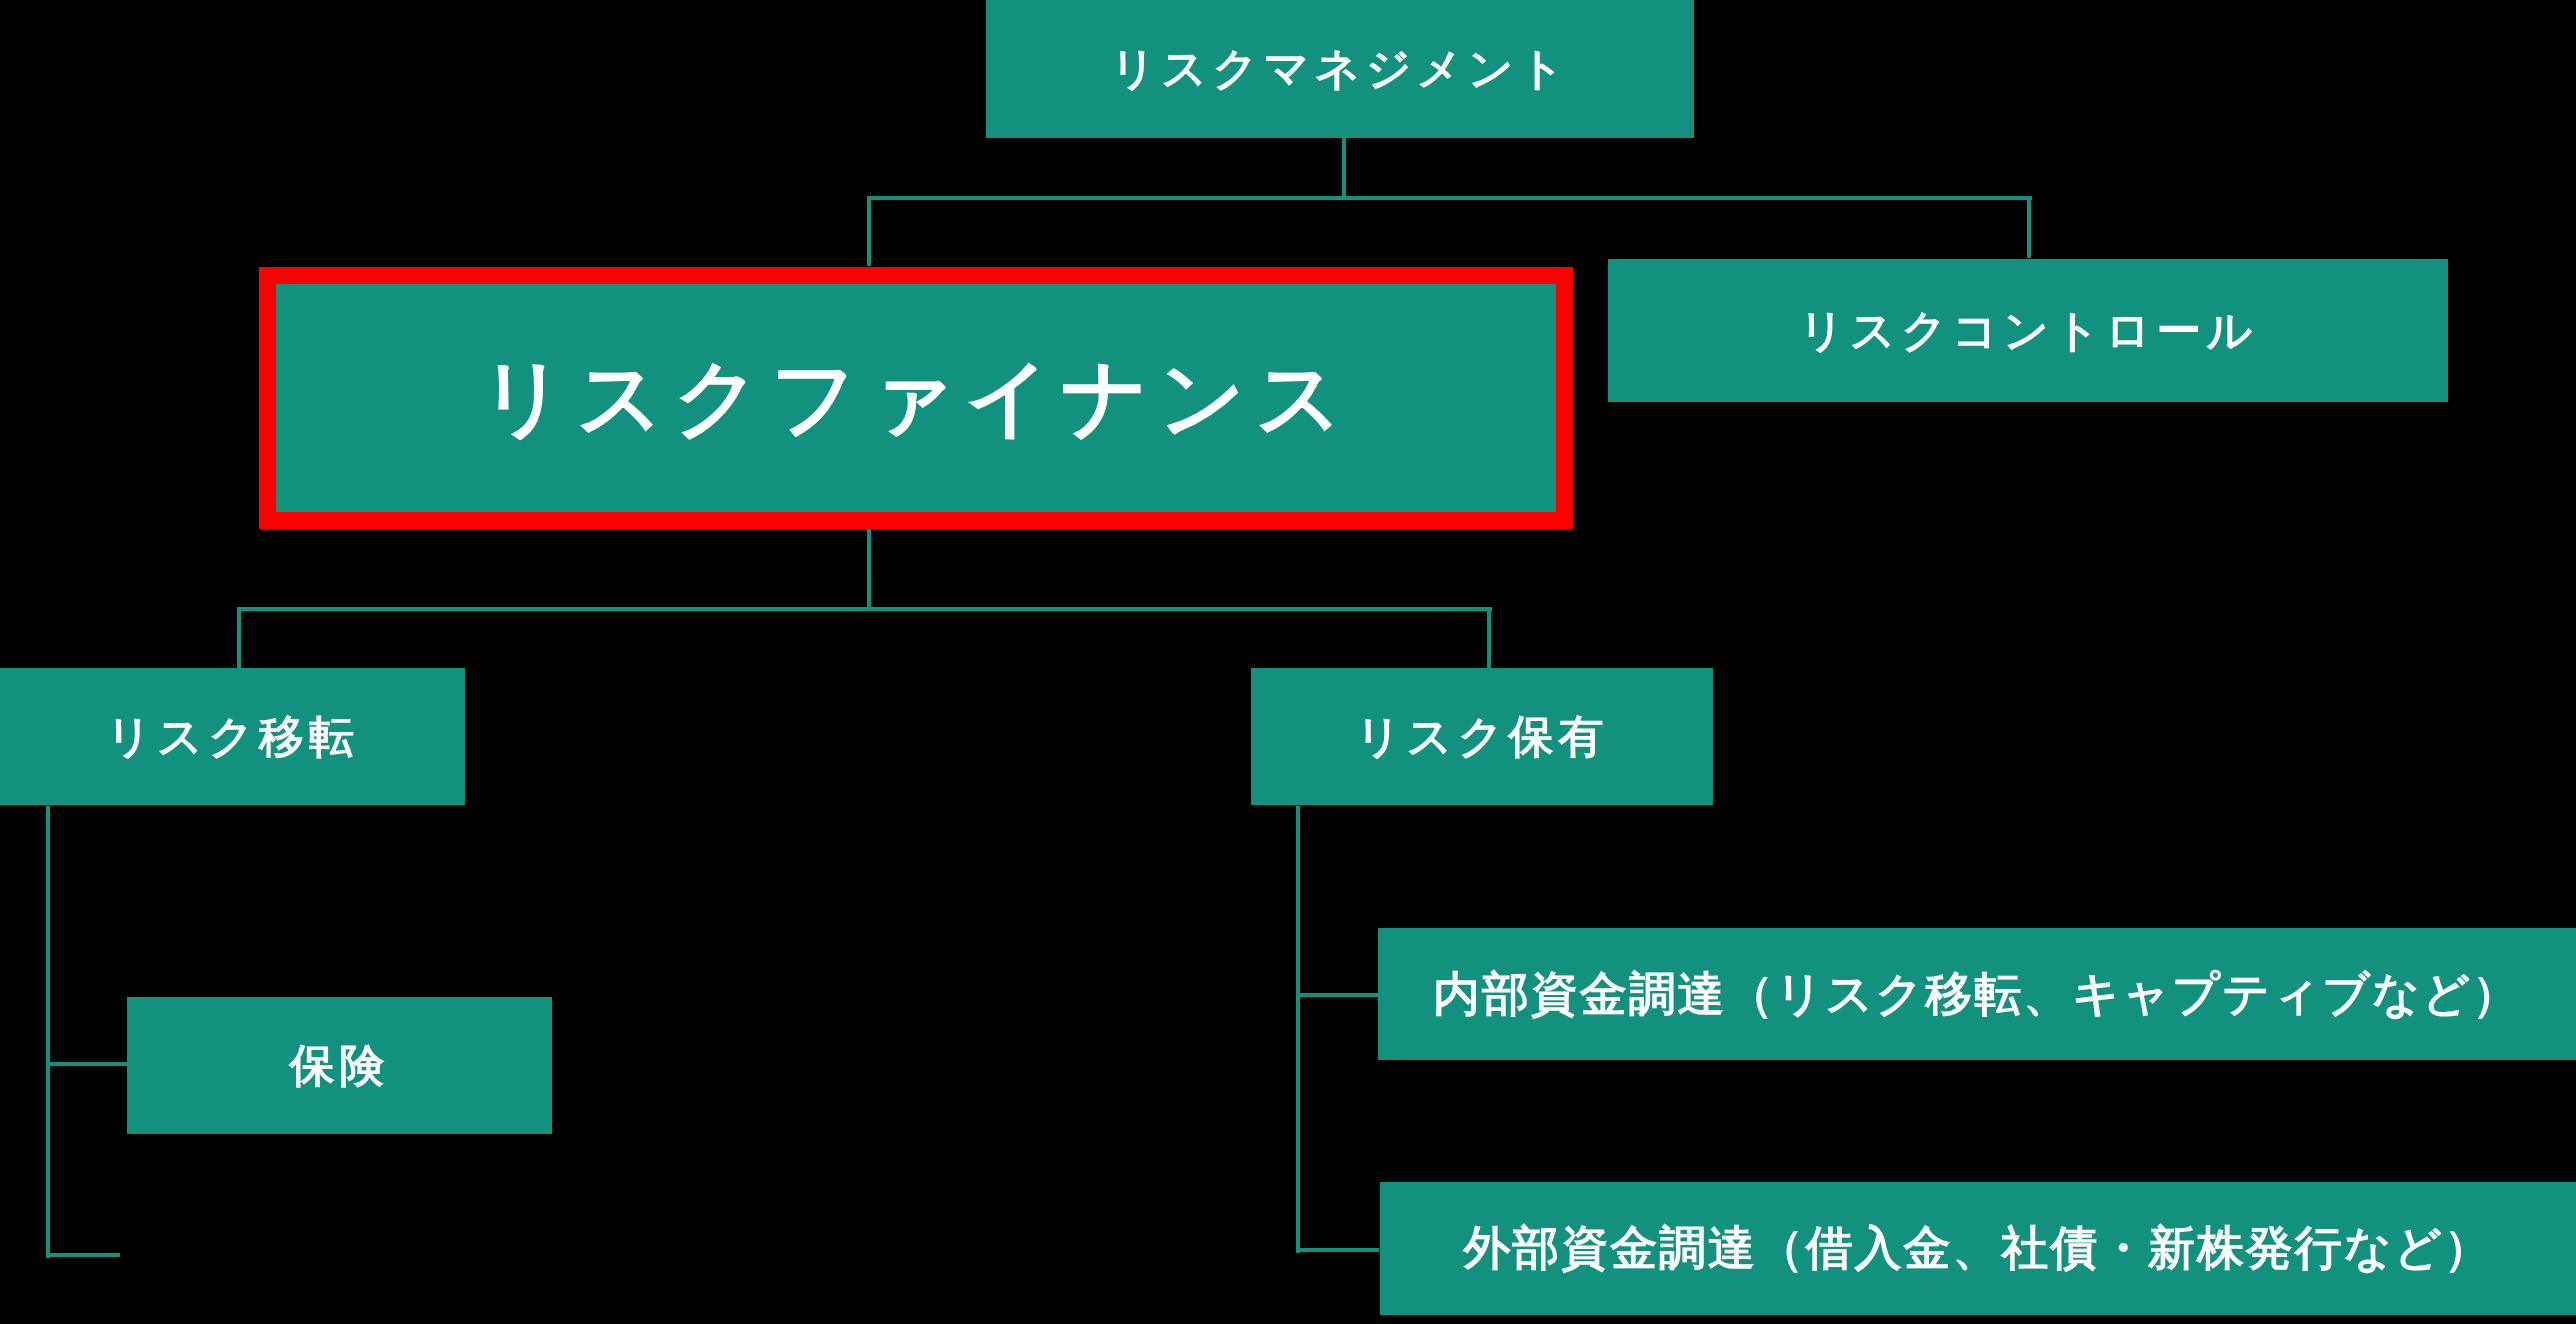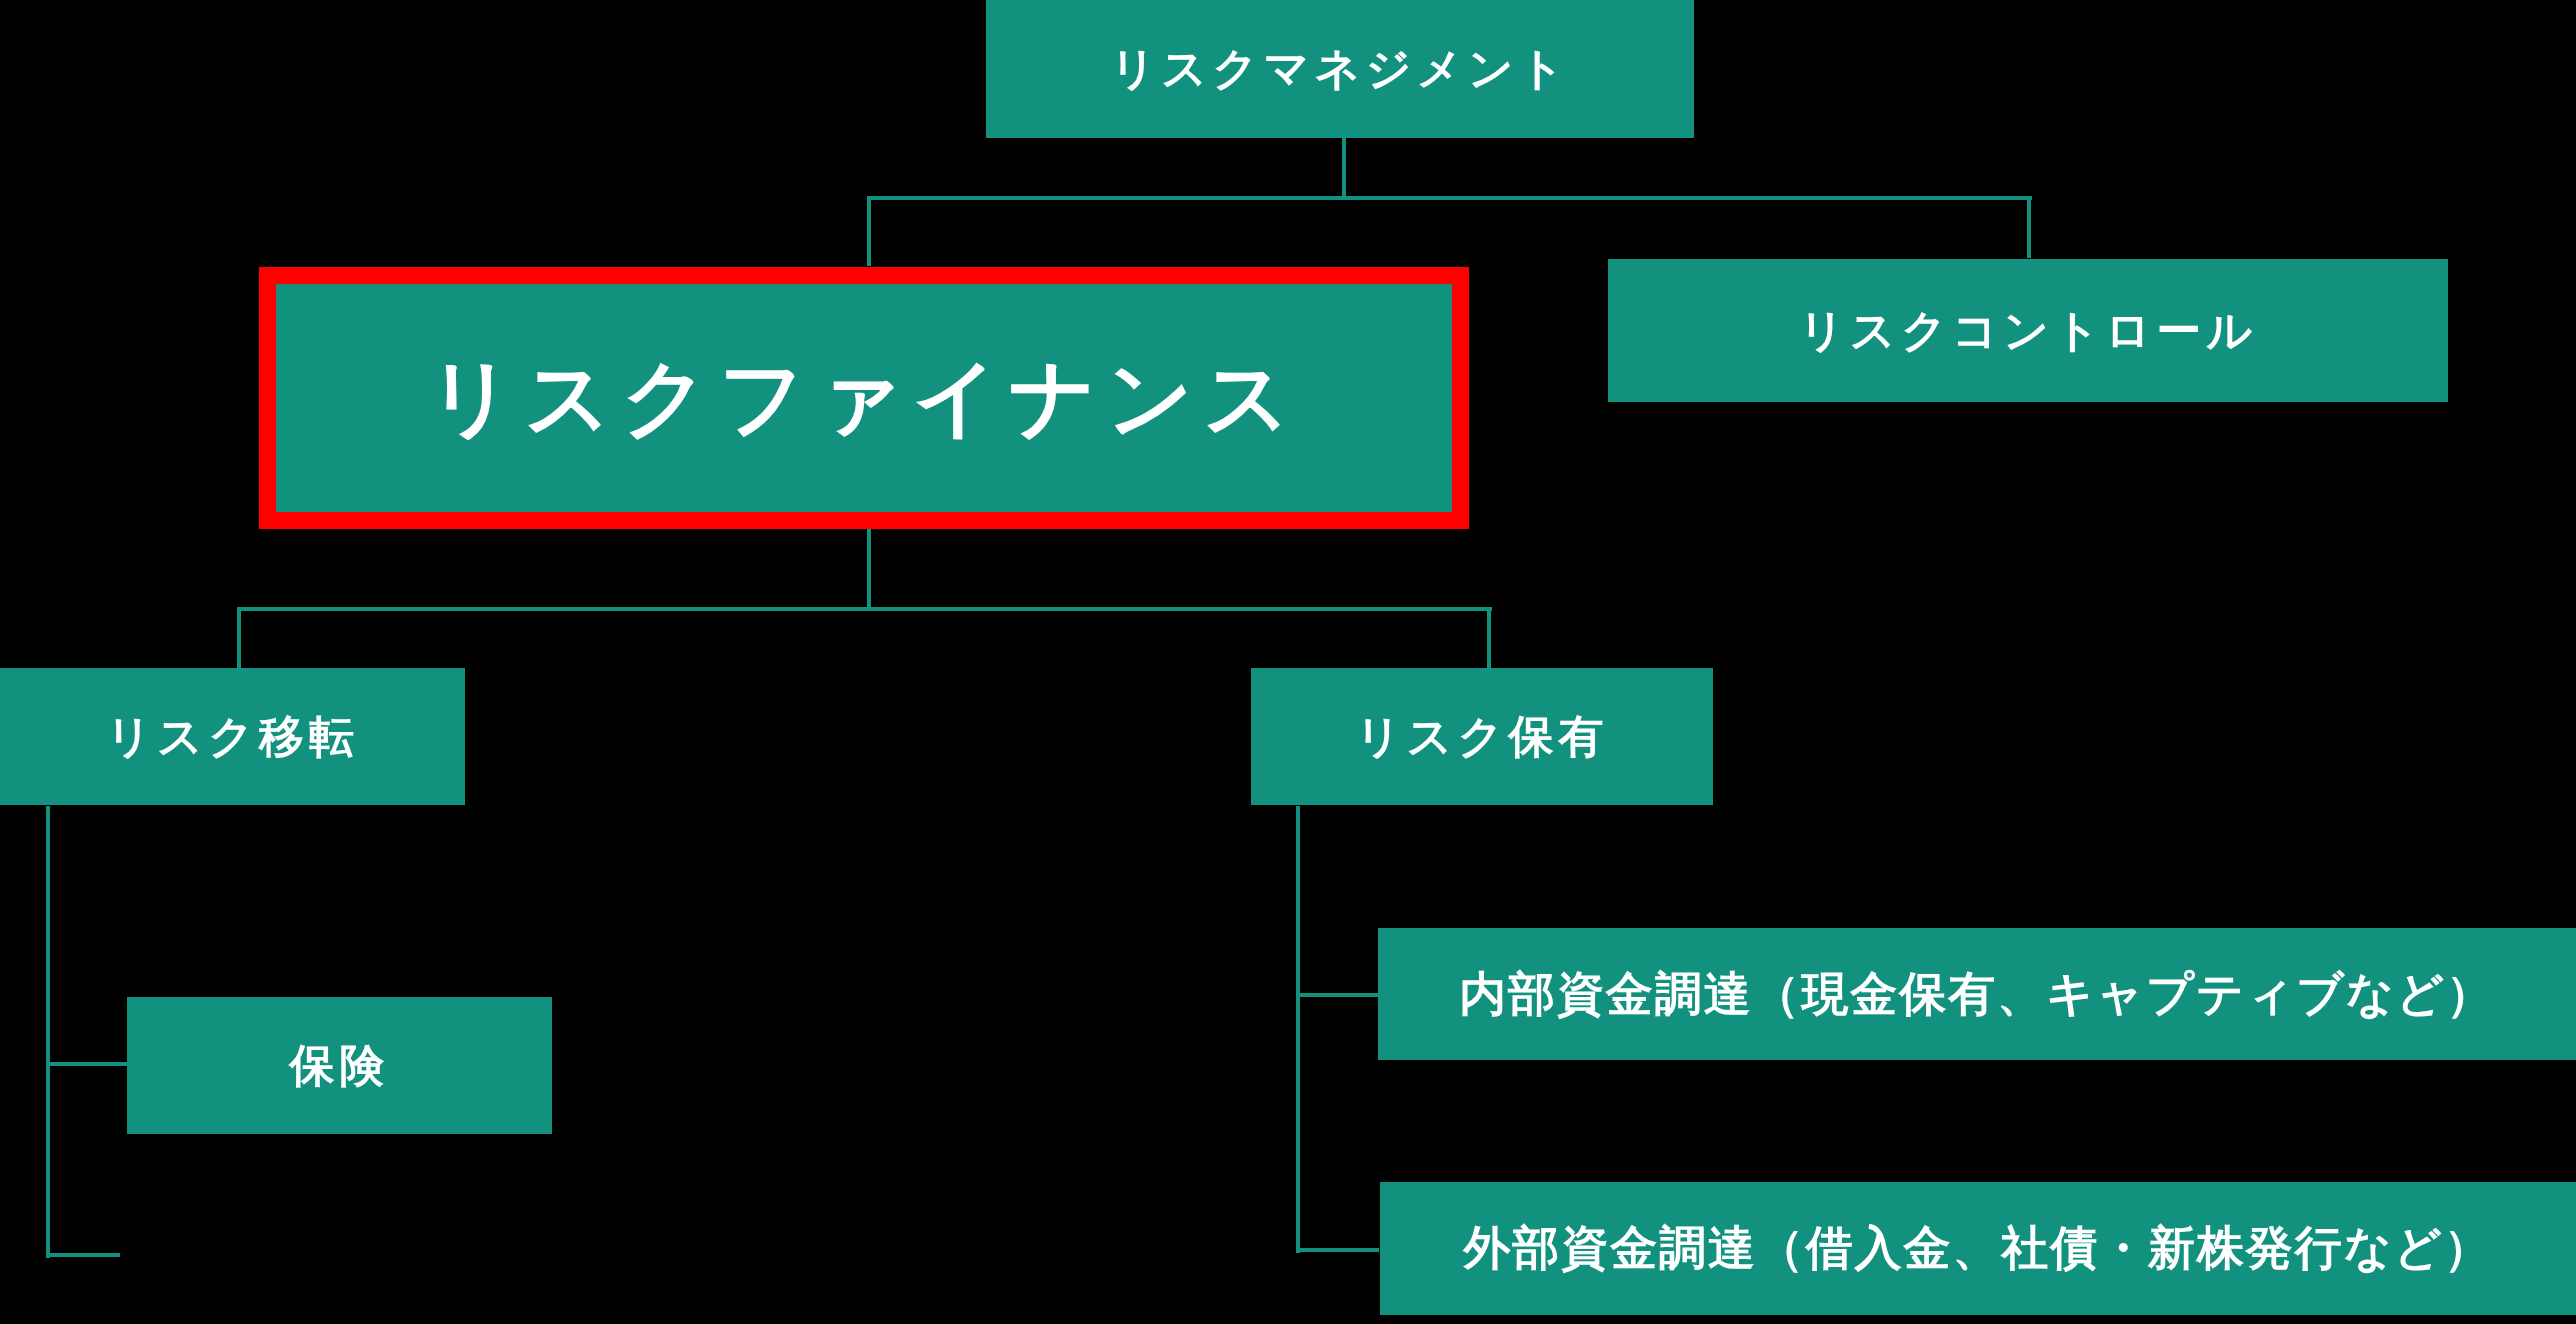--- a/index.html
+++ b/index.html
@@ -32,21 +32,21 @@
   .label-long { font-size: 47px;  letter-spacing: 1.9px;  }
 
   .connector {
     position: absolute;
     background: #12917F;
   }
 
   
   #n-root          { left: 986px; top: 0px;    width: 708px; height: 138px; }
   #n-risk-control  { left: 1608px; top: 259px;  width: 840px; height: 143px; }
-  #n-risk-finance  { left: 259px;  top: 267px;  width: 1210px; height: 262px;
+  #n-risk-finance  { left: 259px;  top: 267px;  width: 1314px; height: 262px;
                      border: 17.6px solid #FF0000; }
   #n-risk-transfer { left: 0px;    top: 668px; width: 465px;  height: 137px; }
   #n-risk-retention{ left: 1251px; top: 668px; width: 462px;  height: 137px; }
   #n-insurance     { left: 127px;  top: 997px; width: 425px;  height: 137px; }
   #n-weather       { left: 120px;  top: 1185px; width: 1035px; height: 137px; }
   #n-internal      { left: 1378px; top: 928px; width: 1198px; height: 132px; }
   #n-external      { left: 1380px; top: 1182px; width: 1196px; height: 133px; }
 
   
   
@@ -110,21 +110,21 @@
   <div class="node label-md" id="n-risk-transfer">
     <span>リスク移転</span>
   </div>
 
   <div class="node label-md" id="n-insurance">
     <span>保険</span>
   </div>
 
 
   <div class="node label-long" id="n-internal">
-    <span>内部資金調達（現金保有、キャプティブなど）</span>
+    <span>内部資金調達（リスク移転、キャプティブなど）</span>
   </div>
 
   <div class="node label-long" id="n-external">
     <span>外部資金調達（借入金、社債・新株発行など）</span>
   </div>
 
 </div>
 
 
 </body></html>

